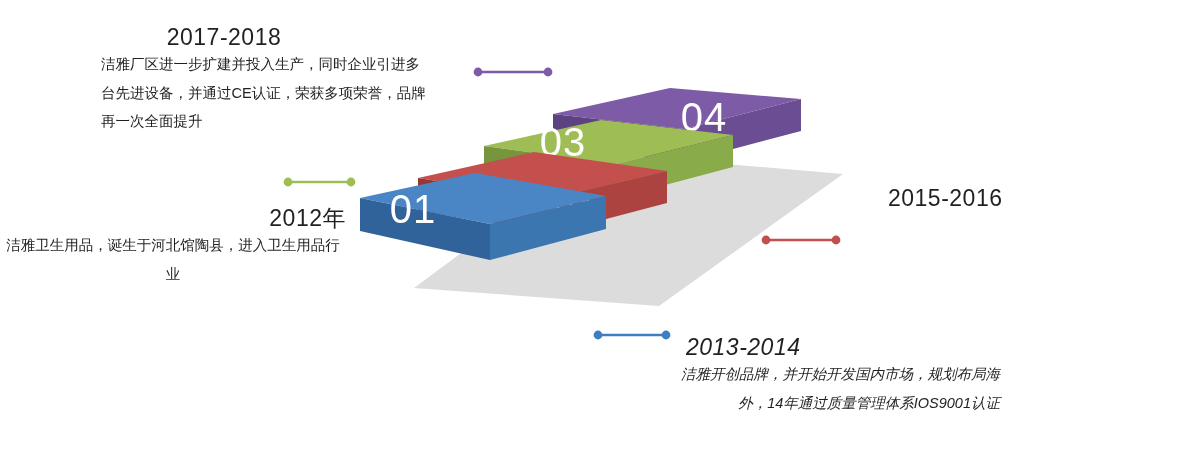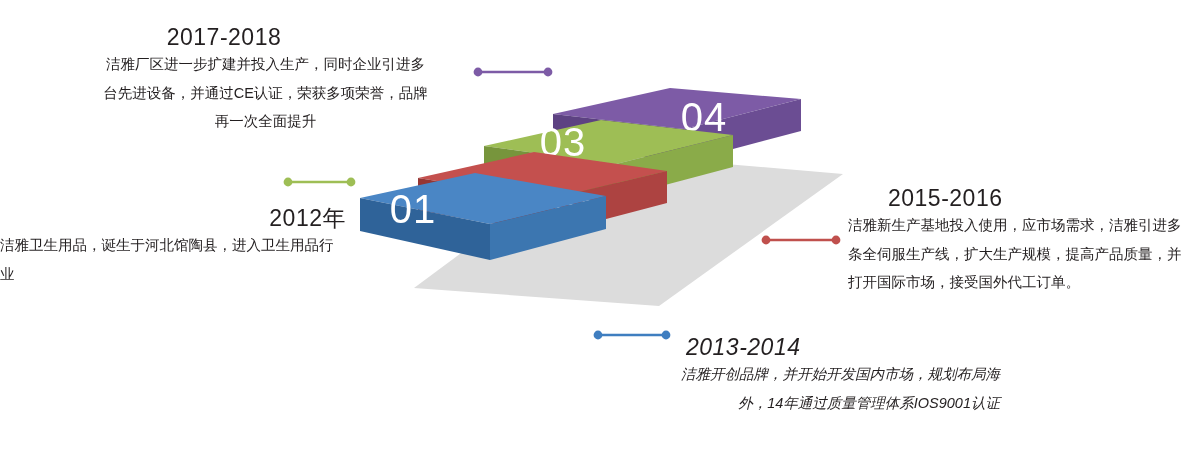--- a/index.html
+++ b/index.html
@@ -48,26 +48,26 @@
   }
   .desc {
     font-size: 14.5px;
     line-height: 1.95;
     color: #231f20;
   }
 
   
   #g-2017 { left: 0px; top: 25px; width: 430px; text-align: right; }
   #g-2017 .year { text-align: center; padding-right: 22px; }
-  #g-2017 .desc { text-align: center; padding-left: 101px; padding-right: 0px; }
+  #g-2017 .desc { text-align: left; padding-left: 101px; padding-right: 0px; }
 
   
   #g-2012 { left: 0px; top: 206px; width: 346px; }
   #g-2012 .year { text-align: right; padding-left: 74px; }
-  #g-2012 .desc { text-align: left; }
+  #g-2012 .desc { text-align: center; }
 
   
   #g-2013 { left: 670px; top: 335px; width: 330px; font-style: italic; }
   #g-2013 .year { text-align: left; padding-left: 16px; }
   #g-2013 .desc { text-align: right; }
 
   
   #g-2015 { left: 848px; top: 186px; width: 340px; }
   #g-2015 .year { text-align: left; }
   #g-2015 .desc { text-align: left; }
@@ -141,16 +141,15 @@
     <div class="desc">洁雅卫生用品，诞生于河北馆陶县，进入卫生用品行业</div>
   </div>
 
   <div class="txt" id="g-2013">
     <div class="year">2013-2014</div>
     <div class="desc">洁雅开创品牌，并开始开发国内市场，规划布局海外，14年通过质量管理体系IOS9001认证</div>
   </div>
 
   <div class="txt" id="g-2015">
     <div class="year">2015-2016</div>
-    <div class="desc">洁雅新生产基地投入使用，应市场需求，洁雅引进多条全伺服生产线，扩大生产规模，提高产品质量，并打开国际市场，接受国外代工订单。</div>
   </div>
 
 </div>
 
 </body></html>

